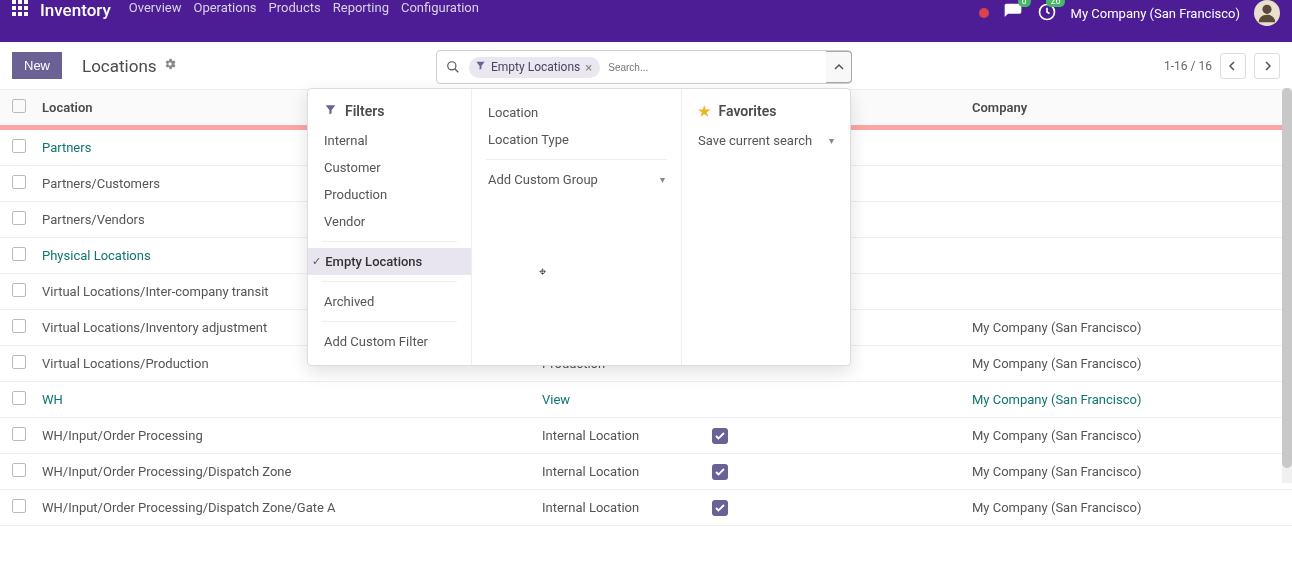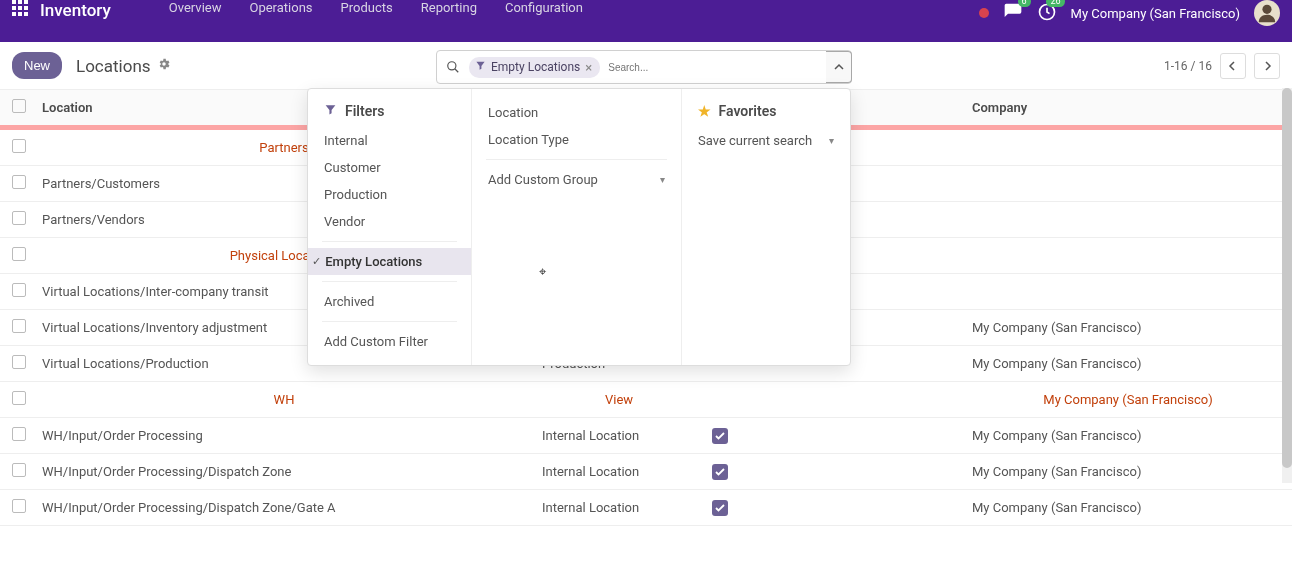--- a/index.html
+++ b/index.html
@@ -3,56 +3,56 @@
 <meta charset="utf-8">
 <style>
 * { box-sizing: border-box; margin: 0; padding: 0; }
 body { font-family: -apple-system, BlinkMacSystemFont, "Segoe UI", Roboto, sans-serif; font-size: 13px; color: #374151; background: #fff; width: 1292px; height: 571px; overflow: hidden; position: relative; }
 
 
 .topnav { height: 42px; background: #4c1d95; display: flex; align-items: flex-start; color: #fff; padding: 0 12px; }
 .topnav .apps { width: 18px; height: 18px; display: grid; grid-template-columns: repeat(3,4px); grid-template-rows: repeat(3,4px); gap: 2px; margin-right: 10px; cursor: pointer; }
 .topnav .apps span { background: #fff; width: 4px; height: 4px; }
 .topnav .brand { font-size: 17px; font-weight: 500; margin-right: 18px; }
-.topnav .menu { display: flex; gap: 28px; margin-left: 40px; }
+.topnav .menu { display: flex; gap: 12px; }
 .topnav .menu a { color: #d8d4e3; font-size: 13px; cursor: pointer; }
 .topnav .spacer { flex: 1; }
 .topnav .right { display: flex; align-items: center; gap: 14px; }
 .rec { width: 10px; height: 10px; background: #d9434e; border-radius: 50%; }
 .chatwrap { position: relative; cursor: pointer; }
 .chatwrap svg { width: 20px; height: 20px; }
 .badge { position: absolute; top: -6px; right: -8px; background: #45b766; color: #fff; font-size: 9px; border-radius: 8px; padding: 1px 4px; line-height: 1; }
 .clockwrap { position: relative; cursor: pointer; }
 .clockwrap svg { width: 20px; height: 20px; }
 .company { font-size: 13px; color: #fff; }
 .avatar { width: 26px; height: 26px; border-radius: 50%; background: #e8e0cc; display: flex; align-items: center; justify-content: center; overflow: hidden; }
 .avatar svg { width: 22px; height: 22px; }
 
 
 .controlbar { height: 48px; display: flex; align-items: center; padding: 0 12px; border-bottom: 1px solid #eee; position: relative; }
-.newbtn { background: #6c6195; color: #fff; border: none; padding: 6px 12px; font-size: 13px; cursor: pointer; border-radius: 12px; }
-.breadcrumb { font-size: 17px; margin-left: 14px; color: #4b4b4b; }
+.newbtn { background: #6c6195; color: #fff; border: none; padding: 6px 12px; font-size: 13px; cursor: pointer; border-radius: 0; }
+.breadcrumb { font-size: 17px; margin-left: 20px; color: #4b4b4b; }
 .gear { margin-left: 6px; cursor: pointer; color: #888; }
 .searchwrap { position: absolute; left: 436px; top: 8px; width: 416px; height: 34px; border: 1px solid #d0d0d0; border-radius: 4px; display: flex; align-items: center; background: #fff; }
 .searchwrap .sicon { width: 32px; display: flex; align-items: center; justify-content: center; color: #666; }
 .chip { background: #eae7f1; border-radius: 10px; padding: 3px 8px 3px 6px; display: flex; align-items: center; font-size: 12px; color: #4b4363; gap: 5px; }
 .chip .fltico { color: #6c6195; }
 .chip .x { cursor: pointer; color: #888; font-size: 13px; }
 .sinput { border: none; outline: none; flex: 1; padding: 4px 8px; font-size: 10px; background: transparent; }
 .togglebtn { width: 26px; height: 32px; border: 1px solid #a8a8a8; border-left: none; border-radius: 0 4px 4px 0; display: flex; align-items: center; justify-content: center; cursor: pointer; margin-right: -1px; background: #f8f8f8; }
 .paging { margin-left: auto; display: flex; align-items: center; gap: 8px; color: #666; font-size: 12px; }
 .pgbtn { width: 26px; height: 26px; border: 1px solid #ddd; background: #fff; display: flex; align-items: center; justify-content: center; cursor: pointer; border-radius: 3px; color: #555; }
 
 
 .tablewrap { position: relative; }
 table { width: 100%; border-collapse: collapse; }
 th { text-align: left; font-weight: 600; font-size: 13px; padding: 9px 8px; border-bottom: 5px solid #fca5a5; color: #4b4b4b; background: #fafafa; }
 th:first-child, td:first-child { width: 30px; padding-left: 12px; }
 td { padding: 9px 8px; border-bottom: 1px solid #eee; font-size: 13px; color: #555; }
-.link { color: #c2410c; text-align: center; }
+.link { color: #0f766e; }
 .chk { width: 14px; height: 14px; border: 1px solid #bbb; border-radius: 2px; display: inline-block; }
 .chkon { width: 16px; height: 16px; background: #6c6195; border-radius: 3px; display: inline-flex; align-items: center; justify-content: center; }
 .chkon svg { width: 10px; height: 10px; }
 .c-loc { width: 500px; }
 .c-type { width: 170px; }
 .c-cat { width: 260px; }
 .c-comp { }
 
 
 .ddpanel { position: absolute; left: 307px; top: 88px; width: 544px; background: #fff; border: 1px solid #ddd; box-shadow: 0 6px 18px rgba(0,0,0,0.12); display: flex; z-index: 50; border-radius: 4px; }

